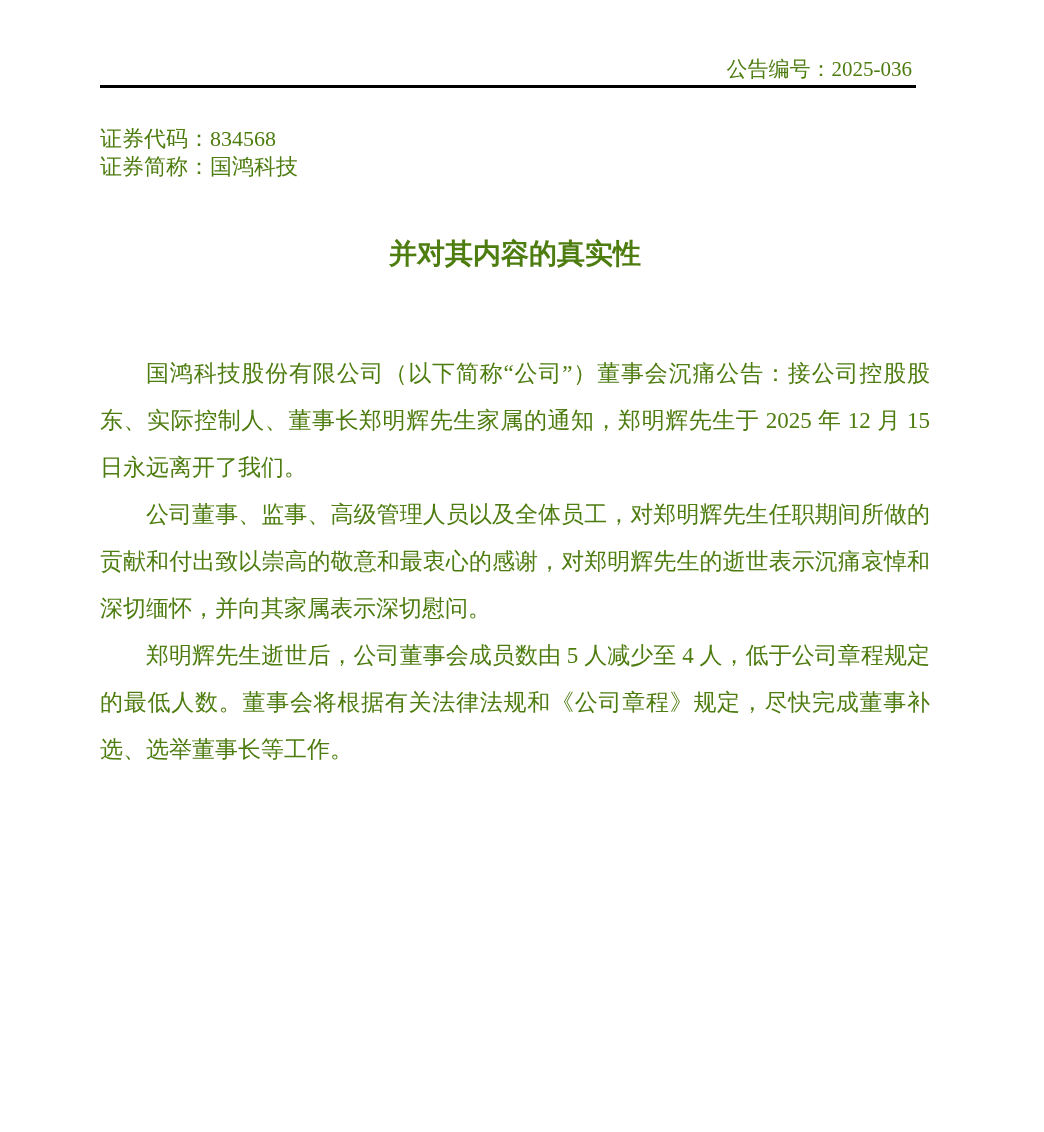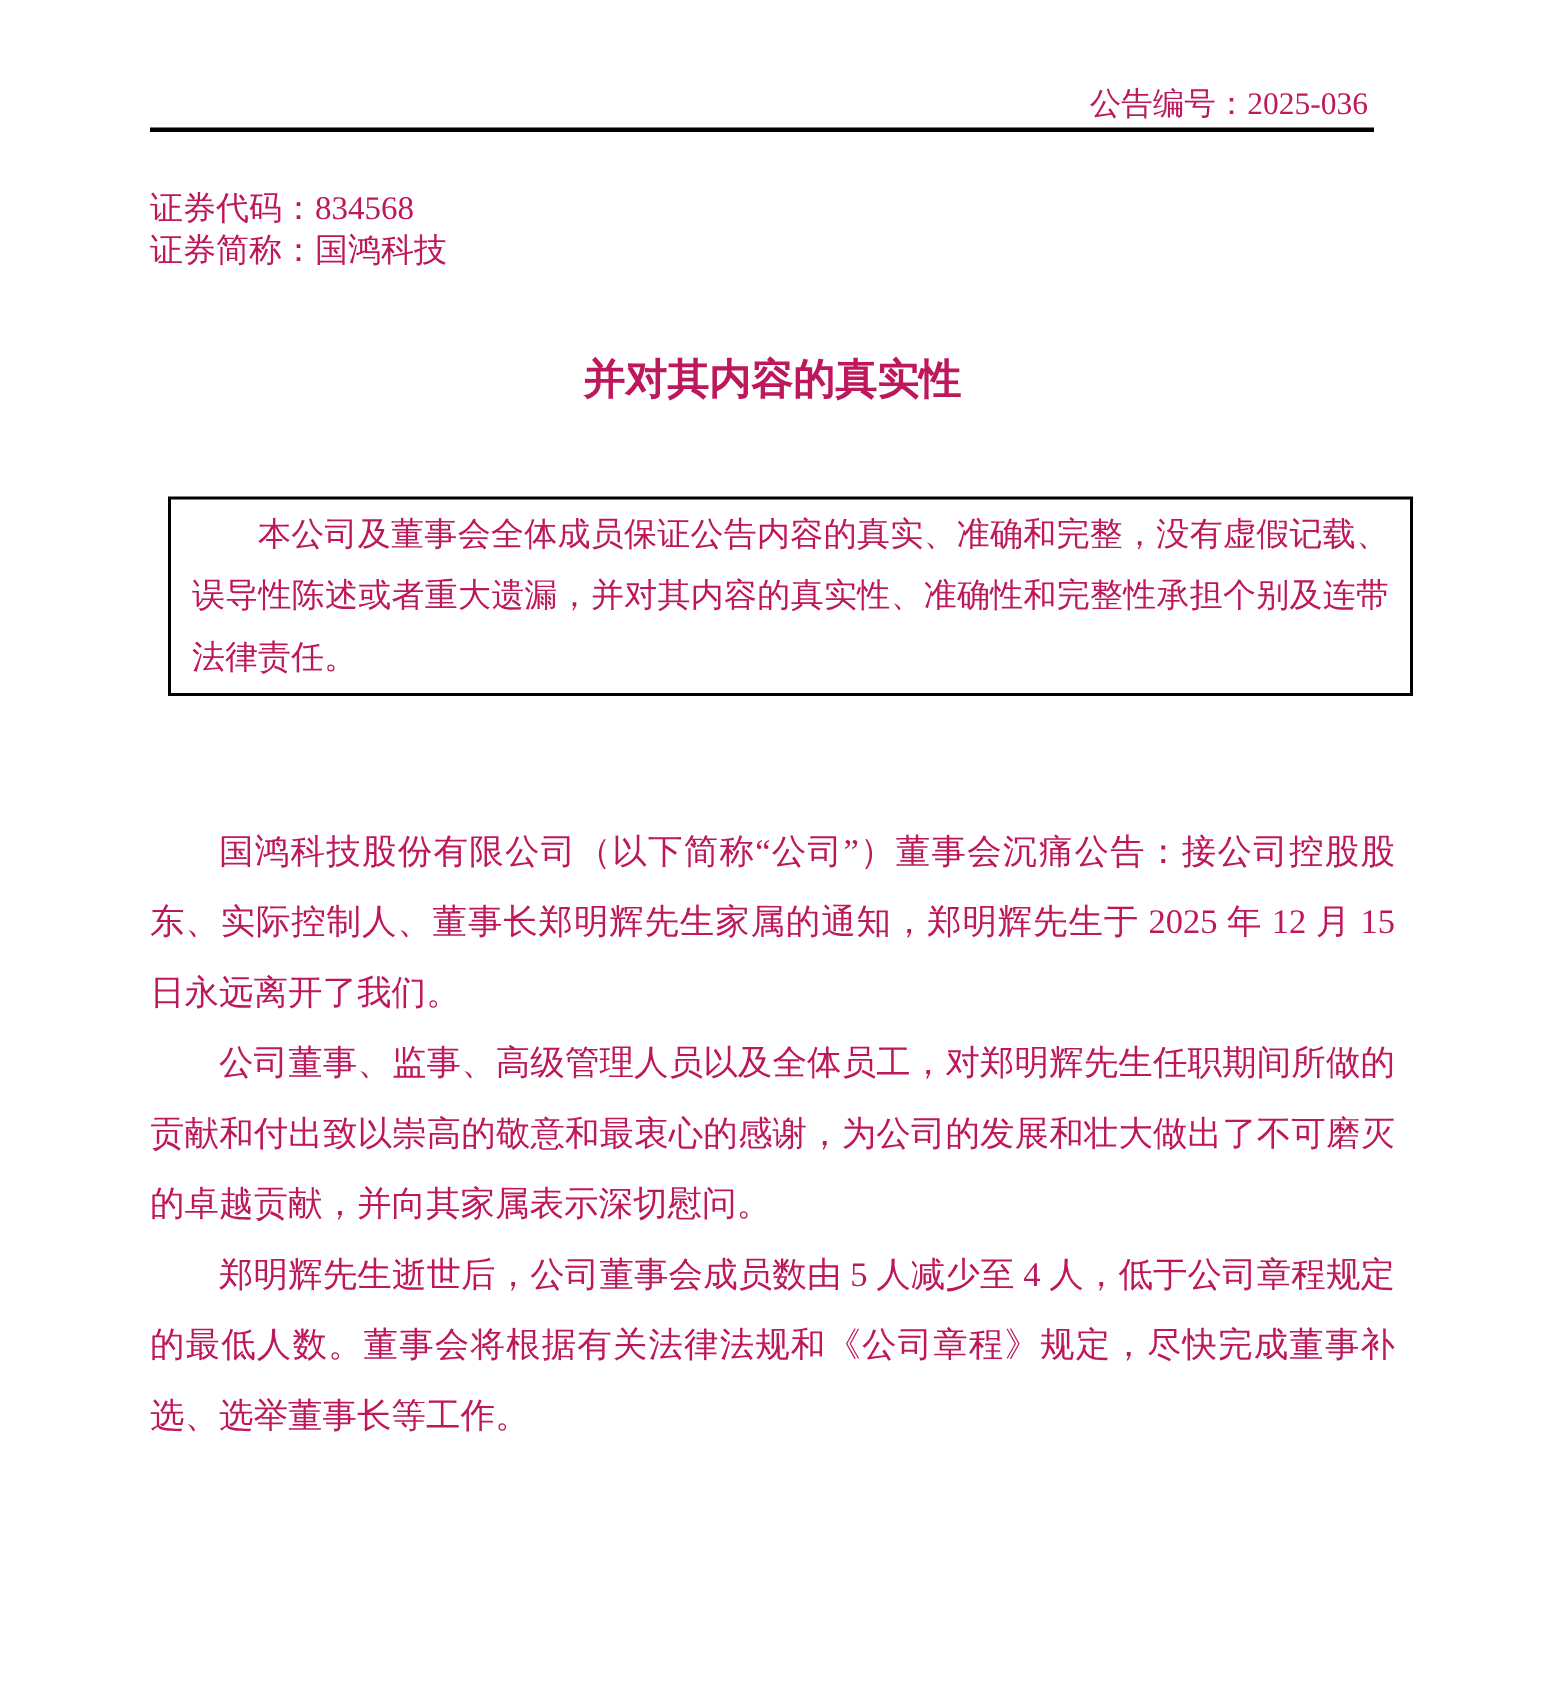--- a/index.html
+++ b/index.html
@@ -2,21 +2,21 @@
 <html><head>
 <meta charset="utf-8">
 <style>
   * { margin: 0; padding: 0; box-sizing: border-box; }
   html, body { background: #ffffff; }
   .page {
     position: relative;
     width: 1044px;
     height: 1132px;
     background: #ffffff;
-    color: #be185d;
+    color: #4d7c0f;
     font-family: "Liberation Serif", "DejaVu Serif", serif;
     overflow: hidden;
     padding-top: 58px;
   }
   .content {
     margin-left: 100px;
     width: 830px;
   }
   .doc-number {
     text-align: right;
@@ -91,24 +91,21 @@
     <div class="header-rule"></div>
 
     <div class="sec-row">
       <span>证券代码：834568</span>
       <span>证券简称：国鸿科技</span>
     </div>
 
     <h1 class="title-company">并对其内容的真实性</h1>
 
 
-    <div class="disclaimer-box">
-      <p>本公司及董事会全体成员保证公告内容的真实、准确和完整，没有虚假记载、误导性陈述或者重大遗漏，并对其内容的真实性、准确性和完整性承担个别及连带法律责任。</p>
-    </div>
 
     <div class="body-text">
       <p>国鸿科技股份有限公司（以下简称“公司”）董事会沉痛公告：接公司控股股东、实际控制人、董事长郑明辉先生家属的通知，郑明辉先生于 2025 年 12 月 15 日永远离开了我们。</p>
-      <p>公司董事、监事、高级管理人员以及全体员工，对郑明辉先生任职期间所做的贡献和付出致以崇高的敬意和最衷心的感谢，为公司的发展和壮大做出了不可磨灭的卓越贡献，并向其家属表示深切慰问。</p>
+      <p>公司董事、监事、高级管理人员以及全体员工，对郑明辉先生任职期间所做的贡献和付出致以崇高的敬意和最衷心的感谢，对郑明辉先生的逝世表示沉痛哀悼和深切缅怀，并向其家属表示深切慰问。</p>
       <p>郑明辉先生逝世后，公司董事会成员数由 5 人减少至 4 人，低于公司章程规定的最低人数。董事会将根据有关法律法规和《公司章程》规定，尽快完成董事补选、选举董事长等工作。</p>
     </div>
 
   </div>
 </div>
 
 </body></html>

